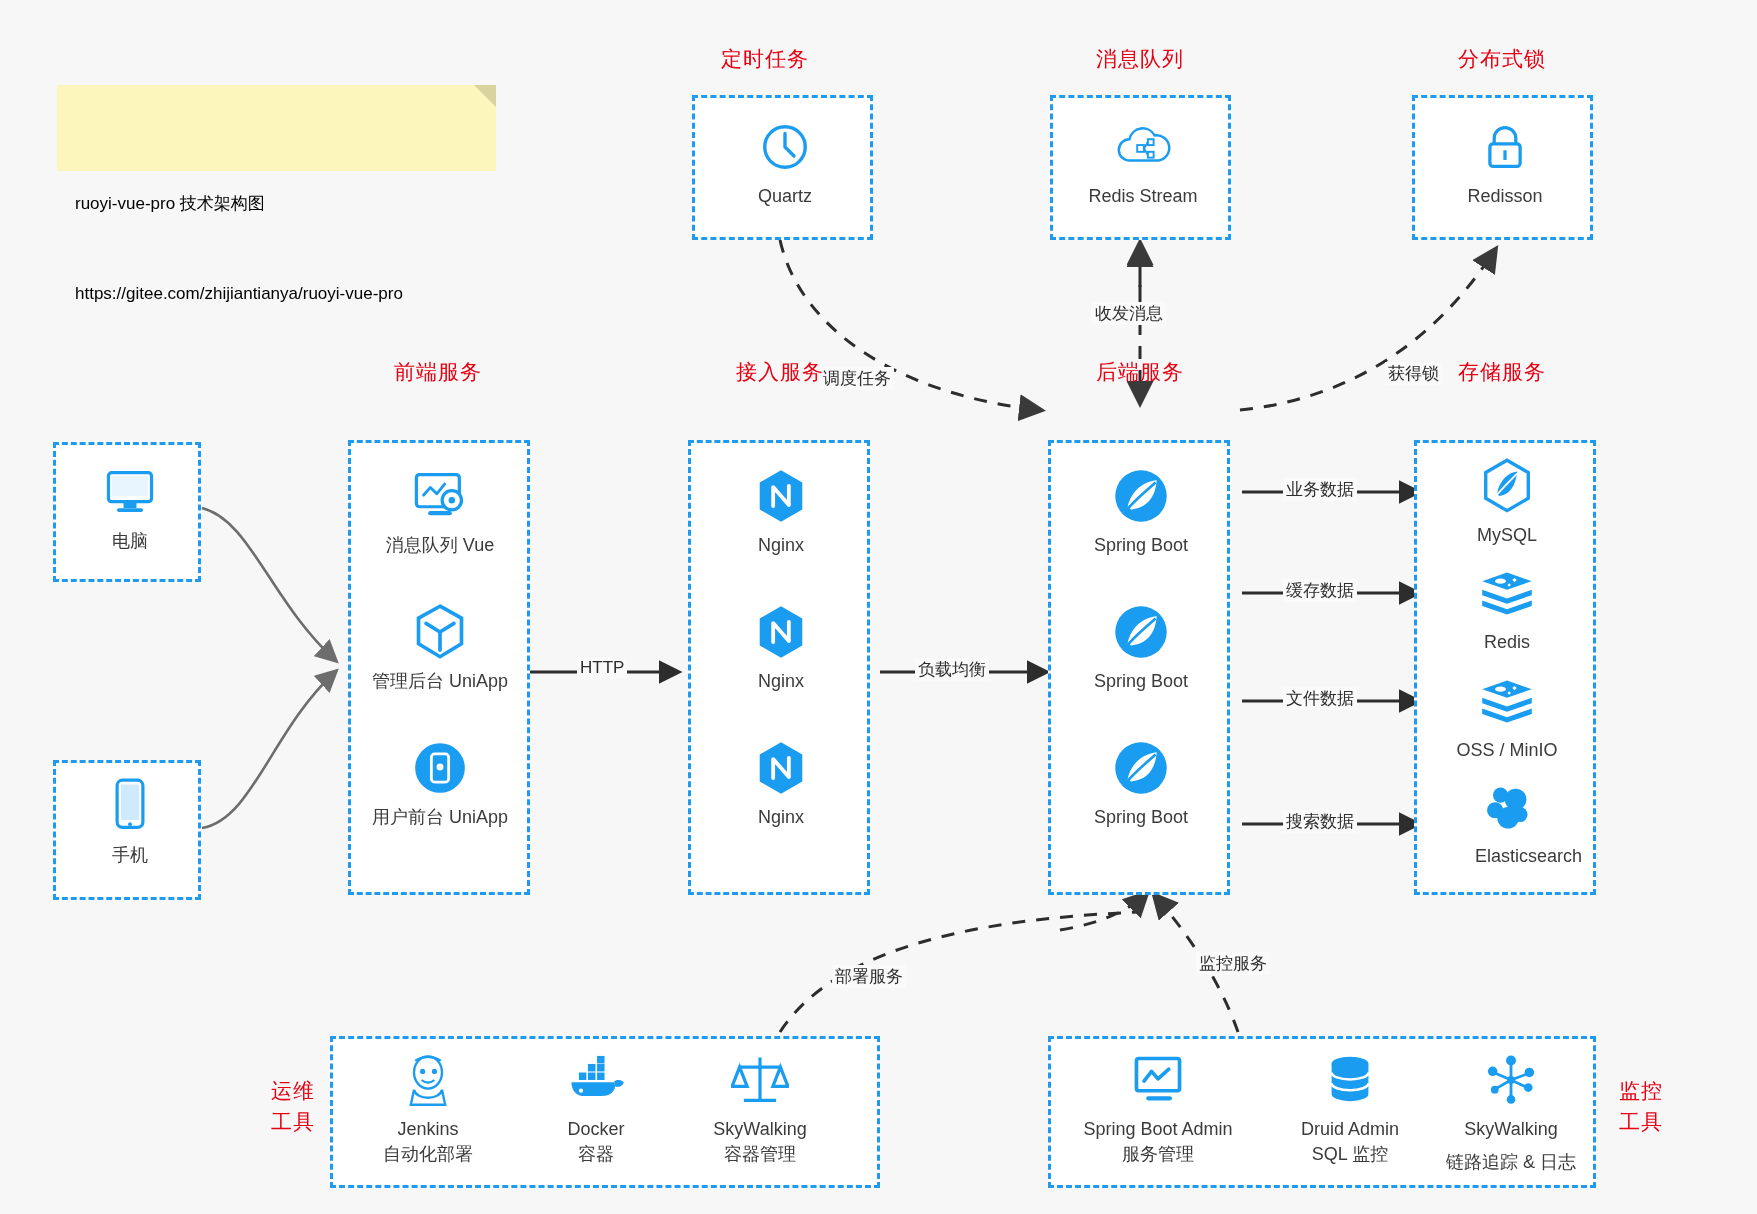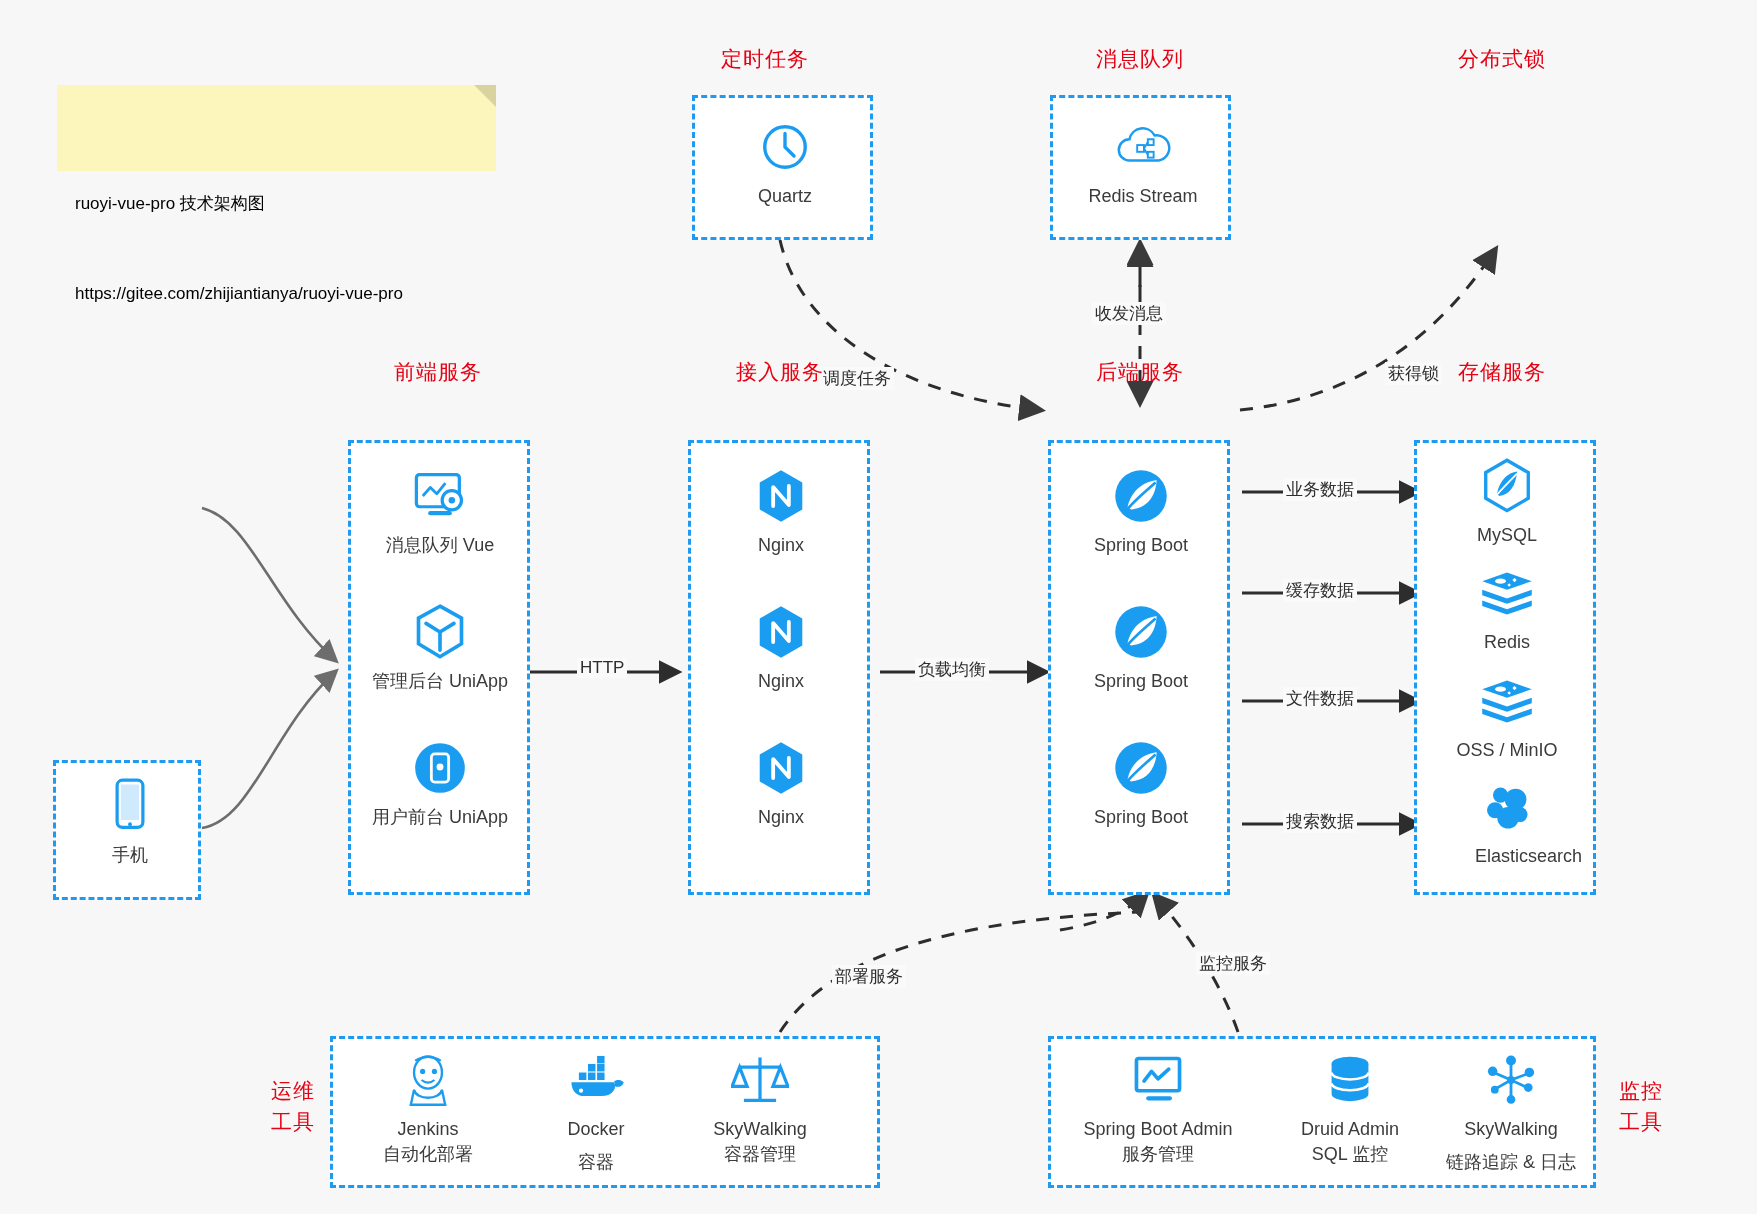--- a/index.html
+++ b/index.html
@@ -146,25 +146,50 @@
           <rect x="35" y="16" width="6" height="6" fill="none" stroke="#1a9cf0" stroke-width="2"></rect>
           <rect x="35" y="29" width="6" height="6" fill="none" stroke="#1a9cf0" stroke-width="2"></rect>
           <path d="M31 25.5 L35 19 M31 25.5 L35 32" stroke="#1a9cf0" stroke-width="2" fill="none"></path>
         </svg>
       </div>
       <div class="cap">Redis Stream</div>
     </div>
   </div>
 
   <div class="gtitle" style="left:1412px;top:45px;width:180px;">分布式锁</div>
+  <div class="box" style="left:1412px;top:95px;width:181px;height:145px;">
+    <div class="node" style="left:15px;top:18px;width:150px;">
+      <div class="ic">
+        <svg width="48" height="54" viewBox="0 0 44 50">
+          <path d="M12 22 v-5 a10 10 0 0 1 20 0 v5" fill="none" stroke="#1a9cf0" stroke-width="3"></path>
+          <rect x="8" y="22" width="28" height="21" rx="3" fill="none" stroke="#1a9cf0" stroke-width="3"></rect>
+          <line x1="22" y1="28" x2="22" y2="37" stroke="#1a9cf0" stroke-width="3"></line>
+        </svg>
+      </div>
+      <div class="cap">Redisson</div>
+    </div>
+  </div>
 
   <div class="elabel" style="left:820px;top:367px;">调度任务</div>
   <div class="elabel" style="left:1092px;top:302px;">收发消息</div>
   <div class="elabel" style="left:1385px;top:362px;">获得锁</div>
 
+  <div class="box" style="left:53px;top:442px;width:148px;height:140px;">
+    <div class="node" style="left:-1px;top:16px;width:150px;">
+      <div class="ic">
+        <svg width="56" height="50" viewBox="0 0 52 46">
+          <rect x="6" y="5" width="40" height="27" rx="3" fill="none" stroke="#1a9cf0" stroke-width="3"></rect>
+          <rect x="9" y="8" width="34" height="19" fill="#e8f5fe"></rect>
+          <rect x="20" y="33" width="12" height="5" fill="#1a9cf0"></rect>
+          <rect x="14" y="38" width="24" height="3.5" rx="1.5" fill="#1a9cf0"></rect>
+        </svg>
+      </div>
+      <div class="cap">电脑</div>
+    </div>
+  </div>
 
   <div class="box" style="left:53px;top:760px;width:148px;height:140px;">
     <div class="node" style="left:-1px;top:12px;width:150px;">
       <div class="ic">
         <svg width="40" height="58" viewBox="0 0 36 54">
           <rect x="6" y="3" width="24" height="44" rx="5" fill="none" stroke="#1a9cf0" stroke-width="3"></rect>
           <rect x="9.5" y="7" width="17" height="33" fill="#cfeafd"></rect>
           <circle cx="18" cy="44" r="1.8" fill="#1a9cf0"></circle>
         </svg>
       </div>
@@ -369,21 +394,21 @@
           <rect x="30" y="16" width="7" height="7" fill="#1a9cf0"></rect>
           <rect x="21.5" y="8" width="7" height="7" fill="#1a9cf0"></rect>
           <rect x="30" y="8" width="7" height="7" fill="#1a9cf0"></rect>
           <rect x="30" y="0.5" width="7" height="7" fill="#1a9cf0"></rect>
           <path d="M6 25 h40 c3 6 -2 13 -12 13 h-16 c-7 0 -12 -5 -12 -13 z" fill="#1a9cf0"></path>
           <path d="M46 24 c5 -3 9 1 9 1 c-1 4 -5 5 -8 4" fill="#1a9cf0"></path>
           <circle cx="15" cy="33" r="2" fill="#fff"></circle>
         </svg>
       </div>
       <div class="cap">Docker</div>
-      <div class="cap" style="margin-top:8px;">容器</div>
+      <div class="cap" style="margin-top:0;">容器</div>
     </div>
 
     <div class="node" style="left:352px;top:10px;">
       <div class="ic">
         <svg width="58" height="54" viewBox="0 0 54 50">
           <line x1="27" y1="4" x2="27" y2="44" stroke="#1a9cf0" stroke-width="3"></line>
           <line x1="12" y1="44" x2="42" y2="44" stroke="#1a9cf0" stroke-width="3"></line>
           <line x1="8" y1="13" x2="46" y2="13" stroke="#1a9cf0" stroke-width="3"></line>
           <path d="M8 13 L1 31 h14 z" fill="none" stroke="#1a9cf0" stroke-width="3"></path>
           <path d="M46 13 L39 31 h14 z" fill="none" stroke="#1a9cf0" stroke-width="3"></path>

